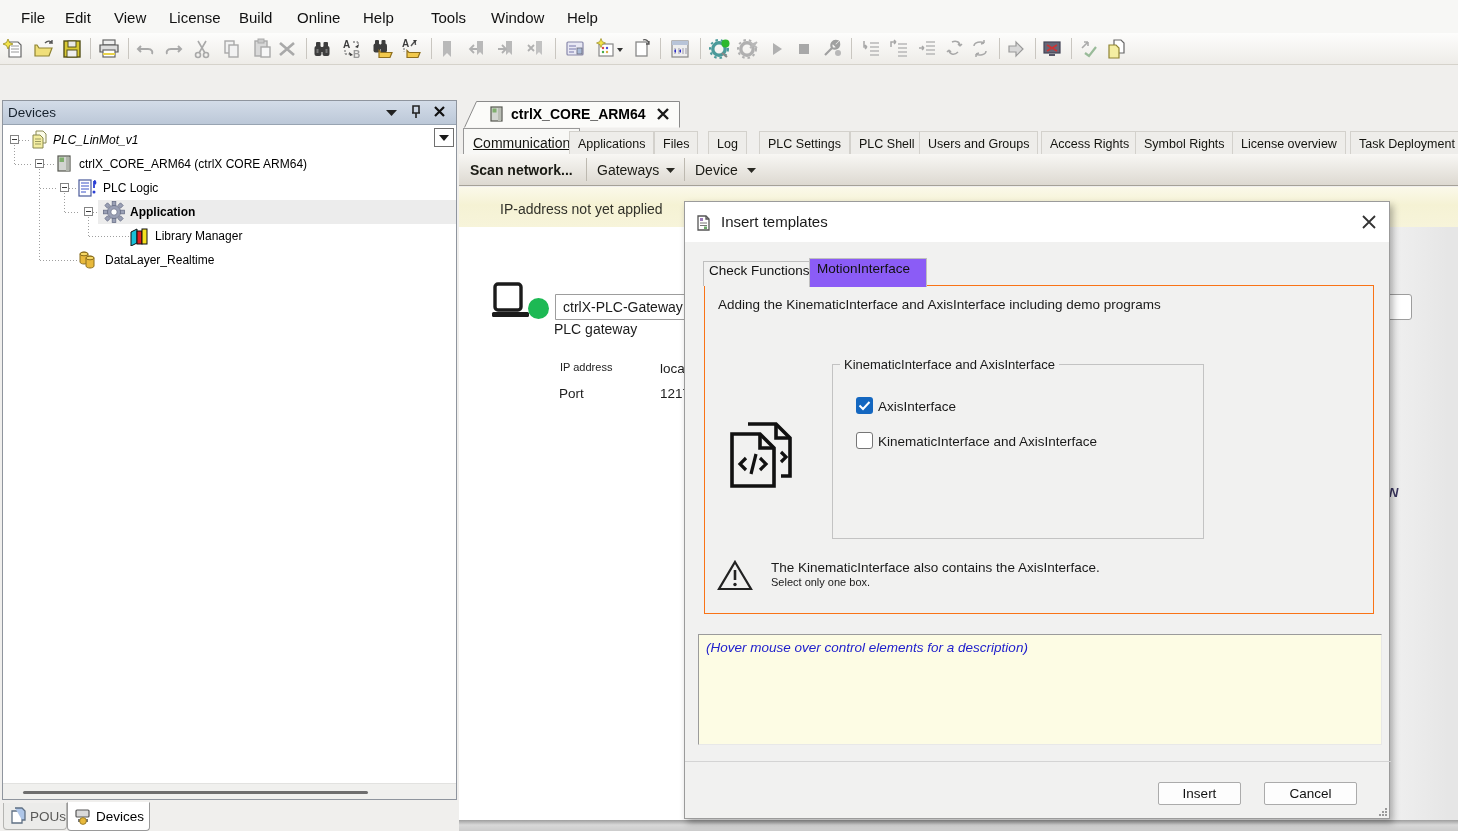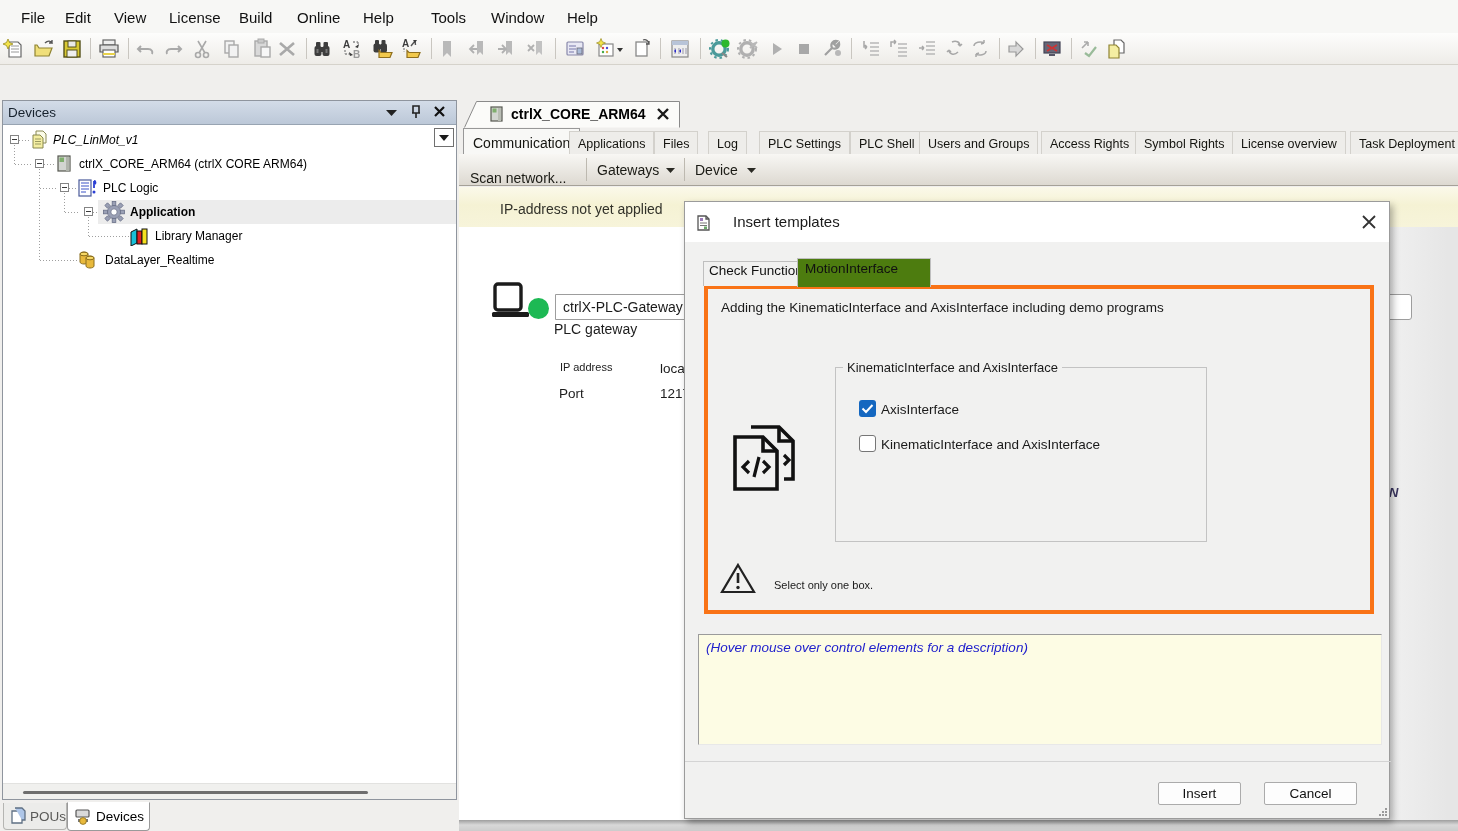--- a/index.html
+++ b/index.html
@@ -51,21 +51,21 @@
 
   .bottomband { position:absolute; left:459px; top:820px; width:999px; height:11px;
     background:linear-gradient(#9e9e9e,#d8d8d8 45%,#cccccc); }
 
   
   .dialog { left:684px; top:201px; width:706px; height:618px; background:#f1f1f0;
     border:1px solid #9b9b9b; box-shadow:3px 4px 7px rgba(0,0,0,0.30); }
   .dtitle { position:absolute; left:0; top:0; width:100%; height:40px; background:#ffffff; }
   .dtab { position:absolute; font-size:13.5px; color:#111; }
   .dpanel { position:absolute; left:19px; top:83px; width:670px; height:329px;
-    background:#f1f1f0; border:4px solid #f97316; }
+    background:#f1f1f0; border:1px solid #f97316; }
   .groupbox { position:absolute; left:127px; top:78px; width:372px; height:175px; border:1px solid #c3c3c3; }
   .cbx { position:absolute; width:17px; height:17px; border-radius:3px; }
   .hoverbox { position:absolute; left:13px; top:432px; width:684px; height:111px;
     background:#fdfce4; border:1px solid #9b9b9b; border-right-color:#e8e8e8; border-bottom-color:#e8e8e8;
     font-size:13.5px; font-style:italic; color:#2121cc; }
   .dbtn { position:absolute; top:580px; height:23px; background:#fdfdfd; border:1px solid #ababab;
     border-radius:2px; font-size:13.5px; color:#111; text-align:center; padding-top:3px; }
 </style>
 </head>
 <body>
@@ -408,35 +408,35 @@
     <rect x="3.5" y="2.5" width="4" height="4" fill="#7fae6d"></rect>
     <rect x="9" y="2" width="3" height="13" fill="#b9bdb4"></rect>
   </svg>
   <b style="position:absolute;left:43px;top:5px;color:#000;">ctrlX_CORE_ARM64</b>
   <svg style="position:absolute;left:189px;top:7px" width="12" height="12">
       <path d="M1,1 L11,11 M11,1 L1,11" stroke="#1a1a1a" stroke-width="2.4"></path>
     </svg>
 </div>
 
 <div class="abs pagetabs" id="pagetabs">
-    <div class="ptab sel" style="left: 4px;">Communication</div>
+    <div class="ptab sel" style="left: 4px; text-decoration: underline;">Communication</div>
     <div class="ptab" style="left: 110px;">Applications</div>
     <div class="ptab" style="left: 195px;">Files</div>
     <div class="ptab" style="left: 249px;">Log</div>
     <div class="ptab" style="left: 300px;">PLC Settings</div>
     <div class="ptab" style="left: 391px;">PLC Shell</div>
     <div class="ptab" style="left: 460px;">Users and Groups</div>
     <div class="ptab" style="left: 582px;">Access Rights</div>
     <div class="ptab" style="left: 676px;">Symbol Rights</div>
     <div class="ptab" style="left: 773px;">License overview</div>
     <div class="ptab" style="left: 891px;">Task Deployment</div>
   </div>
 
 <div class="abs subbar">
-  <span style="position:absolute;left:11px;top:16px;">Scan network...</span>
+  <span style="position:absolute;left:11px;top:8px;font-weight:bold;">Scan network...</span>
   <div style="position:absolute;left:127px;top:4px;width:1px;height:23px;background:#bdb9b0;"></div>
   <span style="position:absolute;left:138px;top:8px;">Gateways</span>
   <svg style="position:absolute;left:207px;top:14px" width="9" height="6">
       <path d="M0,0 L9,0 L4.5,5 Z" fill="#2a2a24"></path>
     </svg>
   <div style="position:absolute;left:225px;top:4px;width:1px;height:23px;background:#bdb9b0;"></div>
   <span style="position:absolute;left:236px;top:8px;">Device</span>
   <svg style="position:absolute;left:288px;top:14px" width="9" height="6">
       <path d="M0,0 L9,0 L4.5,5 Z" fill="#2a2a24"></path>
     </svg>
@@ -468,21 +468,21 @@
 
 <div class="abs dialog">
   <div class="dtitle">
     <svg style="position:absolute;left:11px;top:13px" width="16" height="16" viewBox="0 0 16 16">
       <path d="M2,1 L10,1 L13,4 L13,15 L2,15 Z" fill="#fff" stroke="#555" stroke-width="1.3"></path>
       <path d="M10,1 L10,4 L13,4" fill="none" stroke="#555" stroke-width="1.3"></path>
       <path d="M4,8 L11,8 M4,10.5 L11,10.5" stroke="#777" stroke-width="1"></path>
       <rect x="4" y="3" width="3" height="3" fill="#9a7ab8"></rect>
         <rect x="8" y="11.5" width="3" height="2.5" fill="#6aa86a"></rect>
     </svg>
-    <span style="position:absolute;left:36px;top:11px;font-size:15px;color:#1a1a1a;margin-left:12px;">Insert templates</span>
+    <span style="position:absolute;left:36px;top:11px;font-size:15px;color:#1a1a1a;">Insert templates</span>
     <svg style="position:absolute;left:677px;top:13px" width="14" height="14">
         <path d="M1,1 L13,13 M13,1 L1,13" stroke="#333" stroke-width="1.8"></path>
       </svg>
   </div>
 
   <div class="dpanel">
     <span style="position:absolute;left:13px;top:11px;font-size:13.5px;color:#1a1a1a;">Adding the KinematicInterface and AxisInterface including demo programs</span>
 
     <div class="groupbox"></div>
     <span style="position:absolute;left:135px;top:71px;font-size:13px;color:#1a1a1a;background:#f1f1f0;padding:0 4px;">KinematicInterface and AxisInterface</span>
@@ -510,27 +510,28 @@
         <path d="M28,40 L23,60"></path>
         <path d="M53,38 L58,43 L53,48"></path>
       </g>
     </svg>
 
     <svg style="position:absolute;left:12px;top:273px" width="36" height="33" viewBox="0 0 36 33">
       <path d="M18,3 L34,30 L2,30 Z" fill="none" stroke="#222" stroke-width="2.2"></path>
       <path d="M18,11 L18,21" stroke="#222" stroke-width="2.6"></path>
       <circle cx="18" cy="25.5" r="1.7" fill="#222"></circle>
     </svg>
+    <span style="position:absolute;left:66px;top:274px;font-size:13.5px;color:#1a1a1a;">The KinematicInterface also contains the AxisInterface.</span>
     <span style="position:absolute;left:66px;top:290px;font-size:11px;color:#1a1a1a;">Select only one box.</span>
   </div>
 
   <div class="dtab" style="left:18px;top:59px;width:110px;height:25px;background:#f1f1f0;border:1px solid #bfbfbf;border-bottom:none;">
     <span style="position:absolute;left:5px;top:1px;">Check Functions</span>
   </div>
-  <div class="dtab" style="left:112px;top:56px;width:134px;height:29px;background:#4d7c0f;border:1px solid #bfbfbf;border-bottom:none;">
+  <div class="dtab" style="left:124px;top:56px;width:118px;height:29px;background:#8b5cf6;border:1px solid #bfbfbf;border-bottom:none;">
     <span style="position:absolute;left:7px;top:2px;">MotionInterface</span>
   </div>
 
   <div class="hoverbox">
       <span style="position:absolute;left:7px;top:5px;">(Hover mouse over control elements for a description)</span>
     </div>
 
   <div style="position:absolute;left:0;top:559px;width:706px;height:1px;background:#d4d4d4;"></div>
 
   <div class="dbtn" style="left:473px;width:83px;">Insert</div>

